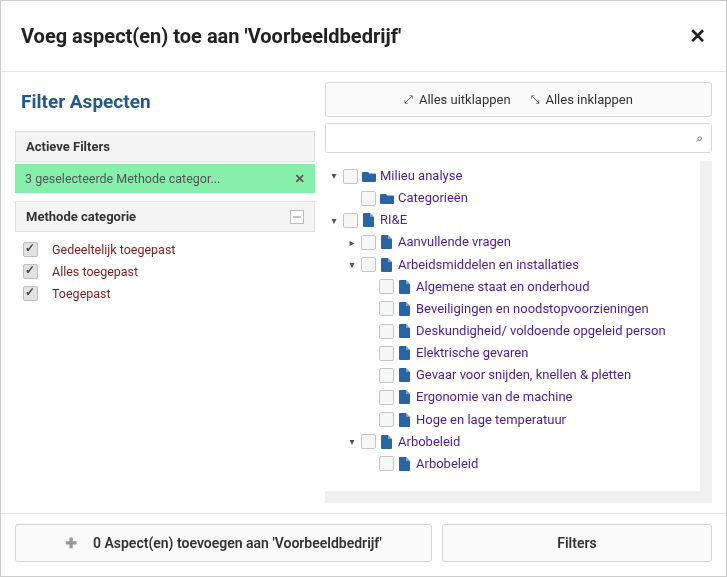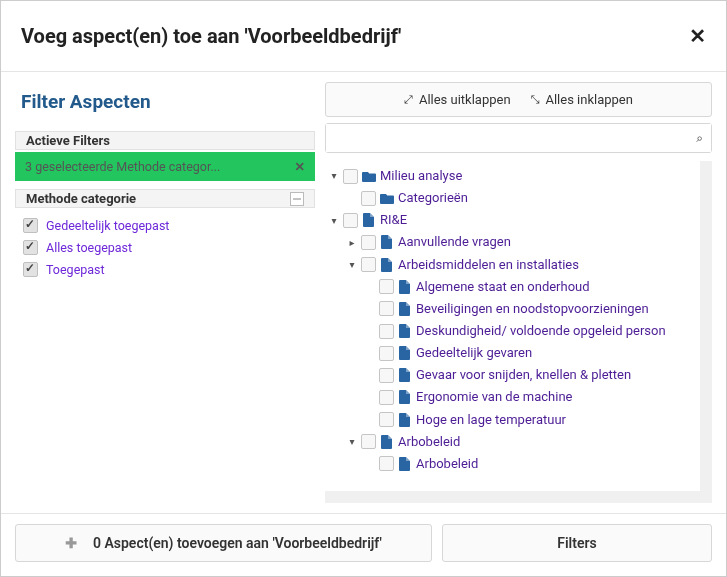--- a/index.html
+++ b/index.html
@@ -53,21 +53,21 @@
   }
   .filter-title {
     color: #235a8c;
     font-weight: 700;
     font-size: 19px;
     padding: 8px 6px 10px;
   }
   .section-header {
     background: #f4f4f4;
     border: 1px solid #e1e1e1;
-    padding: 1px 10px;
+    padding: 7px 10px;
     font-weight: 700;
     font-size: 13px;
     color: #333;
     display: flex;
     justify-content: space-between;
     align-items: center;
   }
   .collapse-box {
     width: 14px; height: 14px;
     border: 1px solid #bbb;
@@ -76,21 +76,21 @@
   }
   .collapse-box::before {
     content: "";
     position: absolute;
     left: 2px; right: 2px; top: 50%;
     height: 1px;
     background: #888;
     transform: translateY(-50%);
   }
   .active-filter-chip {
-    background: #22c55e;
+    background: #86efac;
     padding: 7px 10px;
     font-size: 12.5px;
     color: #555;
     display: flex;
     justify-content: space-between;
     align-items: center;
     margin-top: -6px;
   }
   .chip-remove {
     font-weight: 700;
@@ -100,23 +100,23 @@
   .checkbox-list {
     padding: 6px 8px;
     display: flex;
     flex-direction: column;
     gap: 7px;
     margin-top: -4px;
   }
   .checkbox-row {
     display: flex;
     align-items: center;
-    gap: 8px;
+    gap: 14px;
     font-size: 12.5px;
-    color: #6d28d9;
+    color: #7f1d1d;
     text-align: center;
   }
   .chk {
     width: 15px;
     height: 15px;
     background: #e2e2e2;
     border: 1px solid #bfbfbf;
     border-radius: 2px;
     position: relative;
     cursor: pointer;
@@ -419,21 +419,21 @@
           </div>
           <div class="node lvl2">
             <span class="toggle"></span>
             <span class="tree-chk"></span>
             <span class="ficon file">
               <svg width="12" height="14" viewBox="0 0 12 14">
                   <path fill="#2965a3" d="M1 0h6l4 4v9a1 1 0 0 1-1 1H1a1 1 0 0 1-1-1V1a1 1 0 0 1 1-1z"></path>
                   <path fill="#fff" d="M7 0v4h4z" opacity=".4"></path>
                 </svg>
             </span>
-            <span class="node-label">Gedeeltelijk gevaren</span>
+            <span class="node-label">Elektrische gevaren</span>
           </div>
           <div class="node lvl2">
             <span class="toggle"></span>
             <span class="tree-chk"></span>
             <span class="ficon file">
               <svg width="12" height="14" viewBox="0 0 12 14">
                   <path fill="#2965a3" d="M1 0h6l4 4v9a1 1 0 0 1-1 1H1a1 1 0 0 1-1-1V1a1 1 0 0 1 1-1z"></path>
                   <path fill="#fff" d="M7 0v4h4z" opacity=".4"></path>
                 </svg>
             </span>

